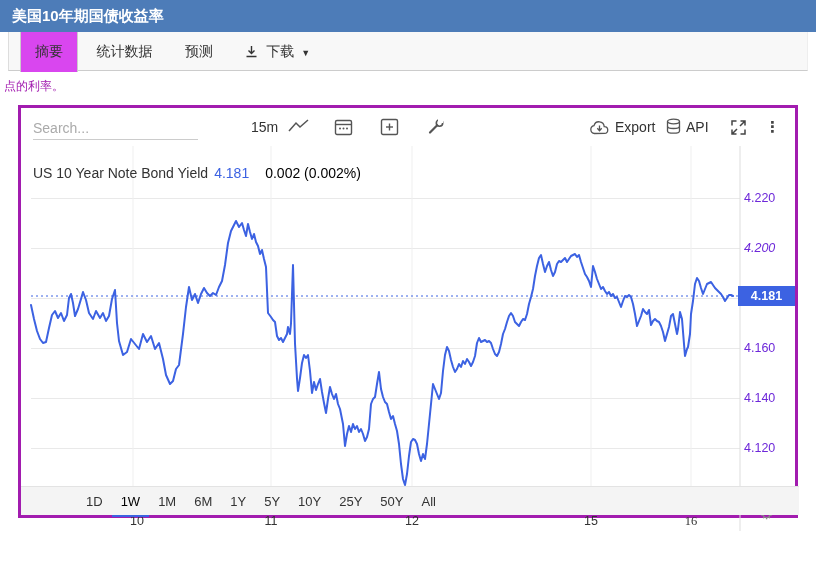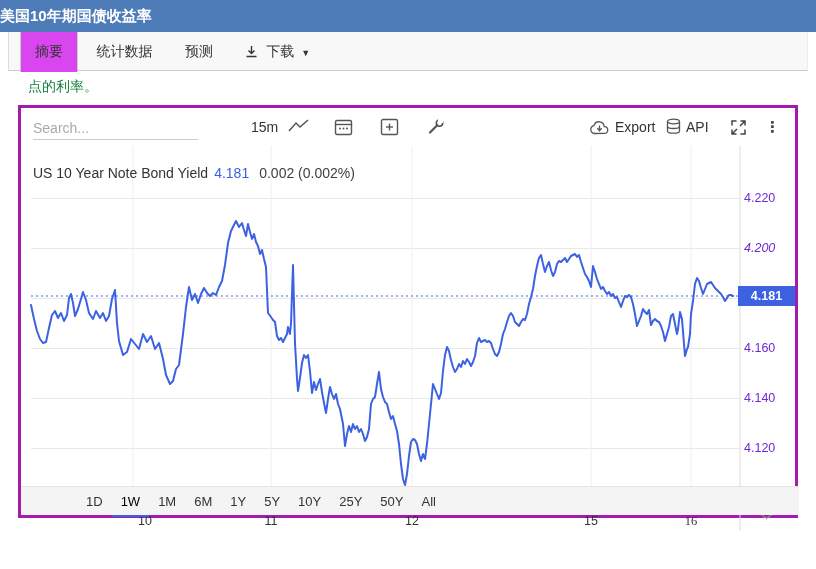--- a/index.html
+++ b/index.html
@@ -1,31 +1,31 @@
 <!DOCTYPE html>
 <html><head>
 <meta charset="utf-8">
 <style>
   * { margin:0; padding:0; box-sizing:border-box; }
   html,body { width:816px; height:569px; background:#fff; overflow:hidden;
     font-family:"Liberation Sans","DejaVu Sans",sans-serif; }
 
   
   #appbar { position:absolute; left:0; top:0; width:816px; height:32px; background:#4d7cb8; }
-  #appbar .title { color:#fff; font-size:15px; font-weight:bold; line-height:32px; padding-left:0; }
+  #appbar .title { color:#fff; font-size:15px; font-weight:bold; line-height:32px; padding-left:12px; }
 
   
   #tabbar { position:absolute; left:8px; top:32px; width:800px; height:39px;
     background:#f8f8f8; border-left:1px solid #ddd; border-right:1px solid #eee; border-bottom:1px solid #ccc; }
   .tab { display:inline-block; height:40px; line-height:39px; padding:0 14px; font-size:14px; color:#333; cursor:pointer; vertical-align:top; }
   .tab.active { background:#d946ef; border-left:1px solid #ccc; border-right:1px solid #ccc; margin-left:11px; }
   .tab .dlicon { display:inline-block; vertical-align:-2px; margin-right:4px; }
   .tab .caret { font-size:9px; color:#333; margin-left:3px; }
 
-  #intro { position:absolute; left:28px; top:78px; font-size:14px; color:#15803d; }
+  #intro { position:absolute; left:4px; top:78px; font-size:12px; color:#a21caf; }
 
   
   #widget { position:absolute; left:18px; top:105px; width:780px; height:413px;
     border:3px solid #a21caf; background:#fff; }
 
   
   #searchbox { position:absolute; left:12px; top:8px; width:165px; height:24px;
     border:none; border-bottom:1px solid #ccc; font-size:14px; color:#333; outline:none; background:transparent; }
   #searchbox::placeholder { color:#aaa; }
   .tbtxt { position:absolute; top:0; height:38px; line-height:38px; font-size:14px; color:#333; cursor:pointer; }
@@ -36,21 +36,21 @@
   #kebab { left:744px; font-size:15px; font-weight:bold; color:#444; letter-spacing:0; }
 
   
   #chart-svg { position:absolute; left:0; top:38px; }
   .ylab { position:absolute; left:723px; width:52px; font-size:12.5px; color:#6d28d9; }
   .xlab { position:absolute; width:40px; text-align:center; top:406px; font-size:12.5px; color:#333; }
   #ybadge { position:absolute; left:717px; top:178px; width:57px; height:20px; background:#3c62e2;
     color:#fff; font-size:12.5px; font-weight:bold; text-align:center; line-height:20px; }
   #chart-title { position:absolute; left:12px; top:57px; font-size:14px; color:#333; white-space:nowrap; }
   #chart-title .val { color:#3c62e2; margin-left:6px; }
-  #chart-title .chg { color:#404040; margin-left:10px; }
+  #chart-title .chg { color:#000000; margin-left:16px; }
   #gearBtn { position:absolute; left:739px; top:397px; font-size:15px; color:#8a8a8a; cursor:pointer; }
 
   
   #periods { position:absolute; left:0; bottom:0; width:778px; height:29px;
     background:#f4f4f4; border-top:1px solid #e3e3e3; padding-left:56px; white-space:nowrap; }
   .pbtn { display:inline-block; height:29px; line-height:29px; padding:0 9px; font-size:13px; color:#333; cursor:pointer; }
   .pbtn.active { color:#000000; border-bottom:2px solid #3c62e2; line-height:27px; }
 </style>
 </head>
 <body>
@@ -163,21 +163,21 @@
   <div id="ybadge">4.181</div>
 
   <div id="ylabels">
       <div class="ylab" style="top: 82.5px;">4.220</div>
       <div class="ylab" style="top: 132.5px; font-style: italic;">4.200</div>
       <div class="ylab" style="top: 232.5px;">4.160</div>
       <div class="ylab" style="top: 282.5px;">4.140</div>
       <div class="ylab" style="top: 332.5px;">4.120</div>
     </div>
   <div id="xlabels">
-      <div class="xlab" style="left: 104px;">10</div>
+      <div class="xlab" style="left: 96px;">10</div>
       <div class="xlab" style="left: 230px;">11</div>
       <div class="xlab" style="left: 371px;">12</div>
       <div class="xlab" style="left: 550px;">15</div>
       <div class="xlab" style="left: 650px; font-family: Liberation Serif, serif;">16</div>
     </div>
 
   <div id="gearBtn">⚙</div>
 
   <div id="periods"><span class="pbtn">1D</span><span class="pbtn active">1W</span><span class="pbtn">1M</span><span class="pbtn">6M</span><span class="pbtn">1Y</span><span class="pbtn">5Y</span><span class="pbtn">10Y</span><span class="pbtn">25Y</span><span class="pbtn">50Y</span><span class="pbtn">All</span></div>
 </div>

